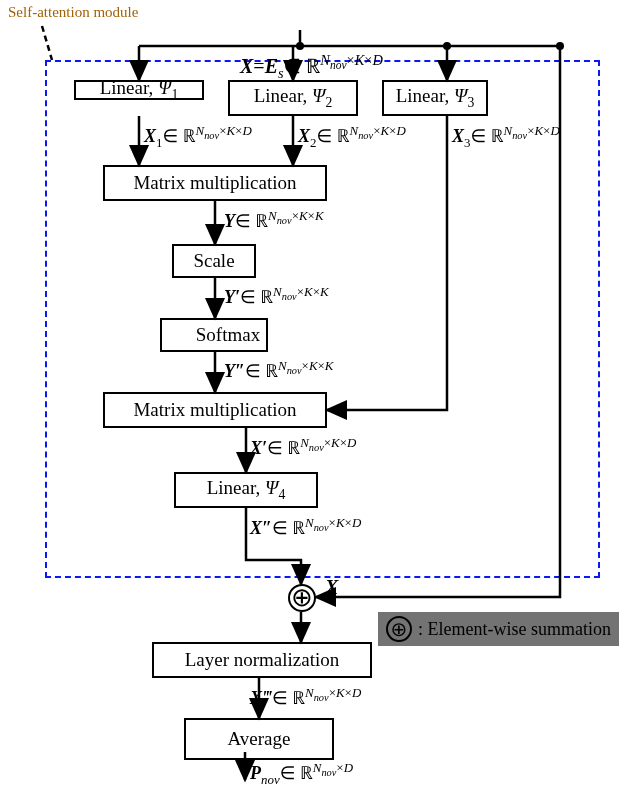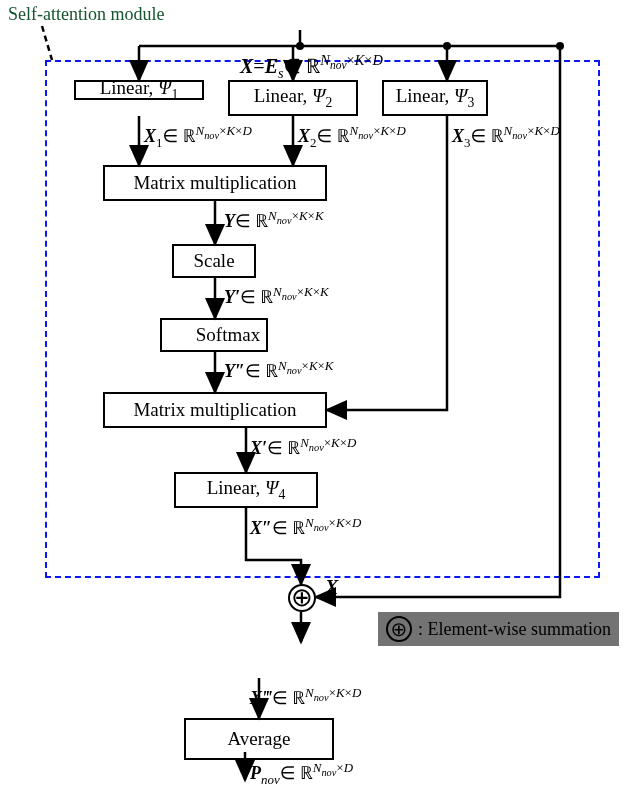--- a/index.html
+++ b/index.html
@@ -38,22 +38,22 @@
   .bb { font-family: "Cambria Math","STIXGeneral","Times New Roman",serif; }
 
   
   .sa-box {
     position: absolute;
     border: 2px dashed #0a18f1;
     box-sizing: border-box;
   }
   .sa-title {
     position: absolute;
-    color: #14532d;
-    font-size: 18px;
+    color: #a16207;
+    font-size: 15px;
   }
 
   
   .plusnode {
     position: absolute;
     width: 24px; height: 24px;
     border: 2px solid #000;
     border-radius: 50%;
     display: flex; align-items: center; justify-content: center;
     font-size: 20px; line-height: 1;
@@ -158,20 +158,23 @@
   </div>
 
   <div class="plusnode" style="left:288px; top:584px;"></div>
   <div class="label" style="left:325px; top:576px; font-weight:bold; font-style:italic; font-size:20px;">X</div>
 
   <div class="legend" style="left:378px; top:612px;">
     <span class="sym"></span>
     <span>: <span>Element-wise summation</span></span>
   </div>
 
+  <div class="box" style="left:152px; top:642px; width:220px; height:36px;">
+    <span>Layer normalization</span>
+  </div>
   <div class="label" style="left:250px; top:685px;">
     <span class="it" style="font-weight:bold">X‴</span>∈ <span class="bb">ℝ</span><span class="sup"><span class="it">N</span><sub class="it" style="font-size:0.8em">nov</sub>×<span class="it">K</span>×<span class="it">D</span></span>
   </div>
 
   <div class="box" style="left:184px; top:718px; width:150px; height:42px;">
     <span>Average</span>
   </div>
   <div class="label" style="left:250px; top:760px;">
     <span class="it" style="font-weight:bold">P</span><span class="it sub">nov</span>∈ <span class="bb">ℝ</span><span class="sup"><span class="it">N</span><sub class="it" style="font-size:0.8em">nov</sub>×<span class="it">D</span></span>
   </div>

